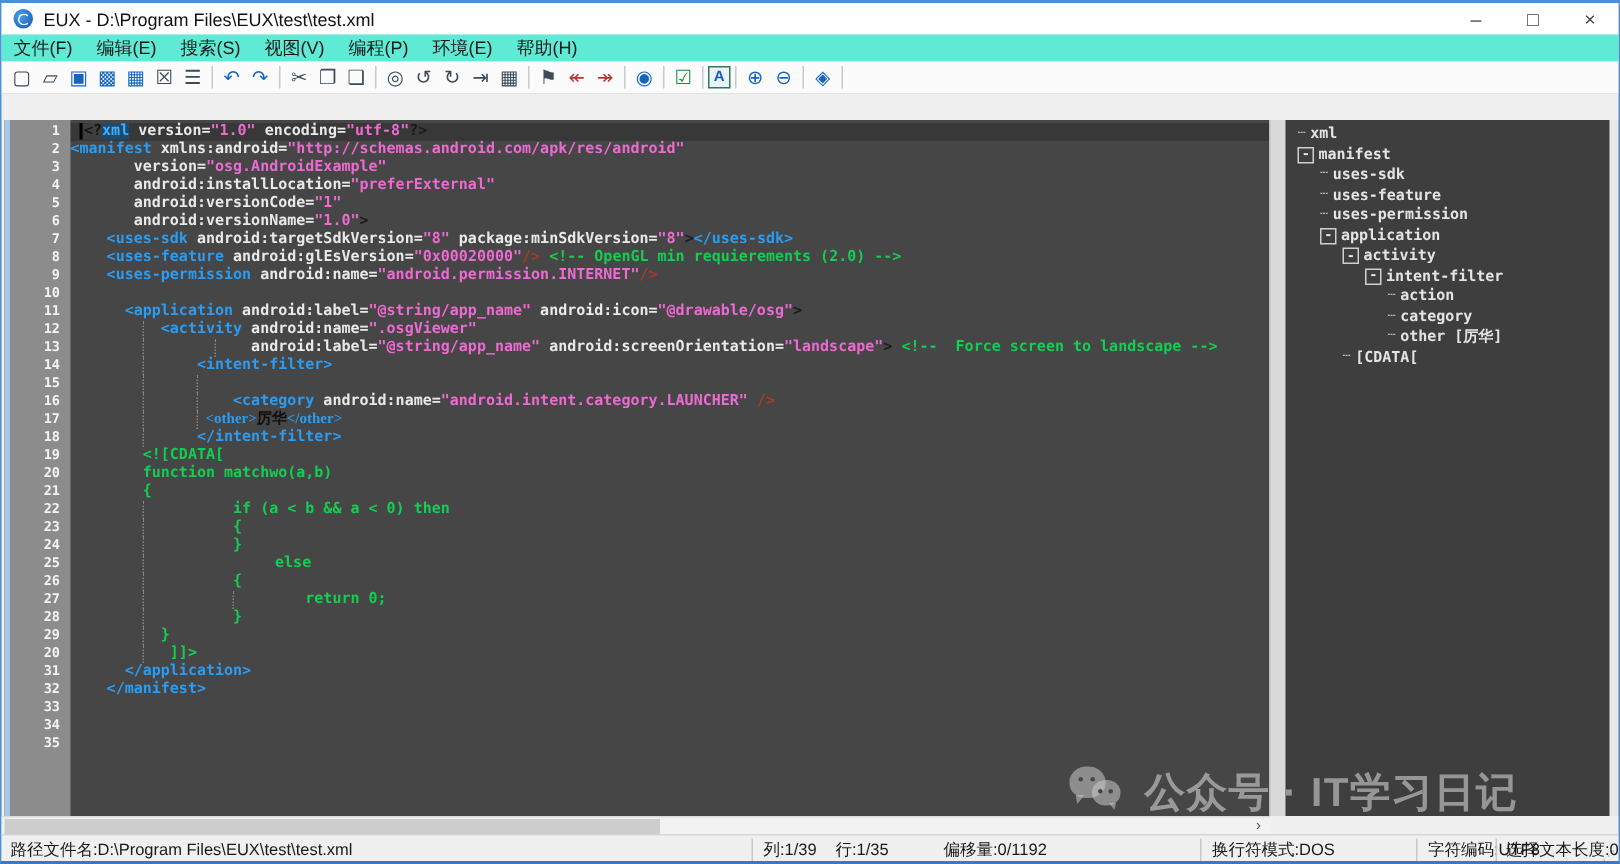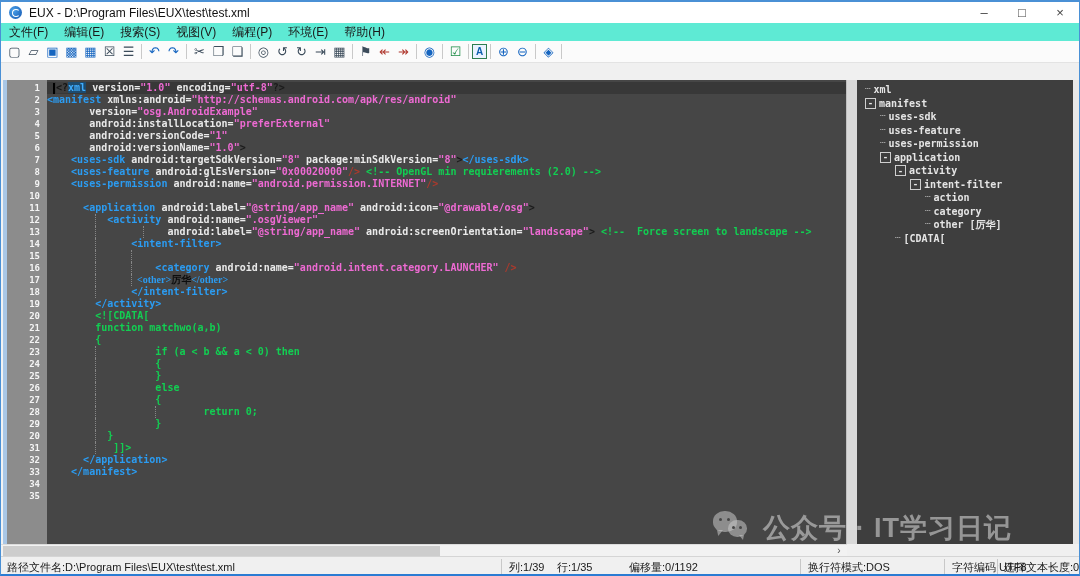--- a/index.html
+++ b/index.html
@@ -192,28 +192,27 @@
         <div class="ln"><span style="padding-left: 4ch; display: inline-block;"><span class="tok-t">&lt;uses-permission</span><span class="tok-a"> android:name=</span><span class="tok-v">"android.permission.INTERNET"</span><span class="tok-r">/&gt;</span></span></div>
         <div class="ln"><span style="padding-left: 0ch; display: inline-block;"></span></div>
         <div class="ln"><span style="padding-left: 6ch; display: inline-block;"><span class="tok-t">&lt;application</span><span class="tok-a"> android:label=</span><span class="tok-v">"@string/app_name"</span><span class="tok-a"> android:icon=</span><span class="tok-v">"@drawable/osg"</span><span class="tok-d">&gt;</span></span></div>
         <div class="ln"><div class="guide" style="left: 8ch;"></div><span style="padding-left: 10ch; display: inline-block;"><span class="tok-t">&lt;activity</span><span class="tok-a"> android:name=</span><span class="tok-v">".osgViewer"</span></span></div>
         <div class="ln"><div class="guide" style="left: 8ch;"></div><div class="guide" style="left: 16ch;"></div><span style="padding-left: 20ch; display: inline-block;"><span class="tok-a">android:label=</span><span class="tok-v">"@string/app_name"</span><span class="tok-a"> android:screenOrientation=</span><span class="tok-v">"landscape"</span><span class="tok-d">&gt;</span><span class="tok-c"> &lt;!--  Force screen to landscape --&gt;</span></span></div>
         <div class="ln"><div class="guide" style="left: 8ch;"></div><span style="padding-left: 14ch; display: inline-block;"><span class="tok-t">&lt;intent-filter&gt;</span></span></div>
         <div class="ln"><div class="guide" style="left: 8ch;"></div><div class="guide" style="left: 14ch;"></div></div>
         <div class="ln"><div class="guide" style="left: 8ch;"></div><div class="guide" style="left: 14ch;"></div><span style="padding-left: 18ch; display: inline-block;"><span class="tok-t">&lt;category</span><span class="tok-a"> android:name=</span><span class="tok-v">"android.intent.category.LAUNCHER"</span><span class="tok-r"> /&gt;</span></span></div>
         <div class="ln"><div class="guide" style="left: 8ch;"></div><div class="guide" style="left: 14ch;"></div><span style="padding-left: 18ch; display: inline-block; font-family: Liberation Serif, serif;"><span class="tok-t">&lt;other&gt;</span><span class="tok-k">厉华</span><span class="tok-t">&lt;/other&gt;</span></span></div>
         <div class="ln"><div class="guide" style="left: 8ch;"></div><span style="padding-left: 14ch; display: inline-block;"><span class="tok-t">&lt;/intent-filter&gt;</span></span></div>
-        <div class="ln"><span style="padding-left: 8ch; display: inline-block;"><span class="tok-t">&lt;/activity&gt;</span></span></div>
         <div class="ln"><span style="padding-left: 8ch; display: inline-block;"><span class="tok-c">&lt;![CDATA[</span></span></div>
         <div class="ln"><span style="padding-left: 8ch; display: inline-block;"><span class="tok-c">function matchwo(a,b)</span></span></div>
         <div class="ln"><span style="padding-left: 8ch; display: inline-block;"><span class="tok-c">{</span></span></div>
         <div class="ln"><div class="guide" style="left: 8ch;"></div><span style="padding-left: 18ch; display: inline-block;"><span class="tok-c">if (a &lt; b &amp;&amp; a &lt; 0) then</span></span></div>
         <div class="ln"><div class="guide" style="left: 8ch;"></div><span style="padding-left: 18ch; display: inline-block;"><span class="tok-c">{</span></span></div>
         <div class="ln"><div class="guide" style="left: 8ch;"></div><span style="padding-left: 18ch; display: inline-block;"><span class="tok-c">}</span></span></div>
-        <div class="ln"><div class="guide" style="left: 8ch;"></div><span style="padding-left: 18ch; display: inline-block;"><span class="tok-c">else</span></span></div>
+        <div class="ln"><div class="guide" style="left: 8ch;"></div><span style="padding-left: 18ch; display: inline-block; margin-left: 28px;"><span class="tok-c">else</span></span></div>
         <div class="ln"><div class="guide" style="left: 8ch;"></div><span style="padding-left: 18ch; display: inline-block;"><span class="tok-c">{</span></span></div>
         <div class="ln"><div class="guide" style="left: 8ch;"></div><div class="guide" style="left: 18ch;"></div><span style="padding-left: 26ch; display: inline-block;"><span class="tok-c">return 0;</span></span></div>
         <div class="ln"><div class="guide" style="left: 8ch;"></div><span style="padding-left: 18ch; display: inline-block;"><span class="tok-c">}</span></span></div>
         <div class="ln"><div class="guide" style="left: 8ch;"></div><span style="padding-left: 10ch; display: inline-block;"><span class="tok-c">}</span></span></div>
         <div class="ln"><div class="guide" style="left: 8ch;"></div><span style="padding-left: 11ch; display: inline-block;"><span class="tok-c">]]&gt;</span></span></div>
         <div class="ln"><span style="padding-left: 6ch; display: inline-block;"><span class="tok-t">&lt;/application&gt;</span></span></div>
         <div class="ln"><span style="padding-left: 4ch; display: inline-block;"><span class="tok-t">&lt;/manifest&gt;</span></span></div>
         <div class="ln"><span style="padding-left: 0ch; display: inline-block;"></span></div>
       </div>
     <div class="vscroll"></div>

